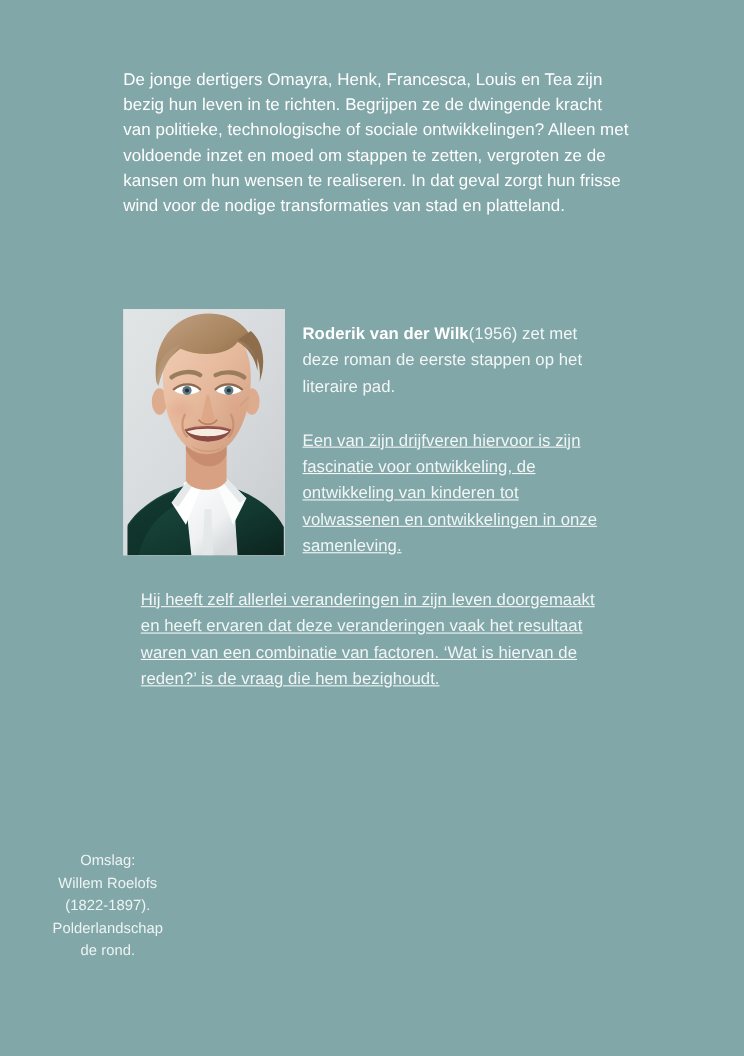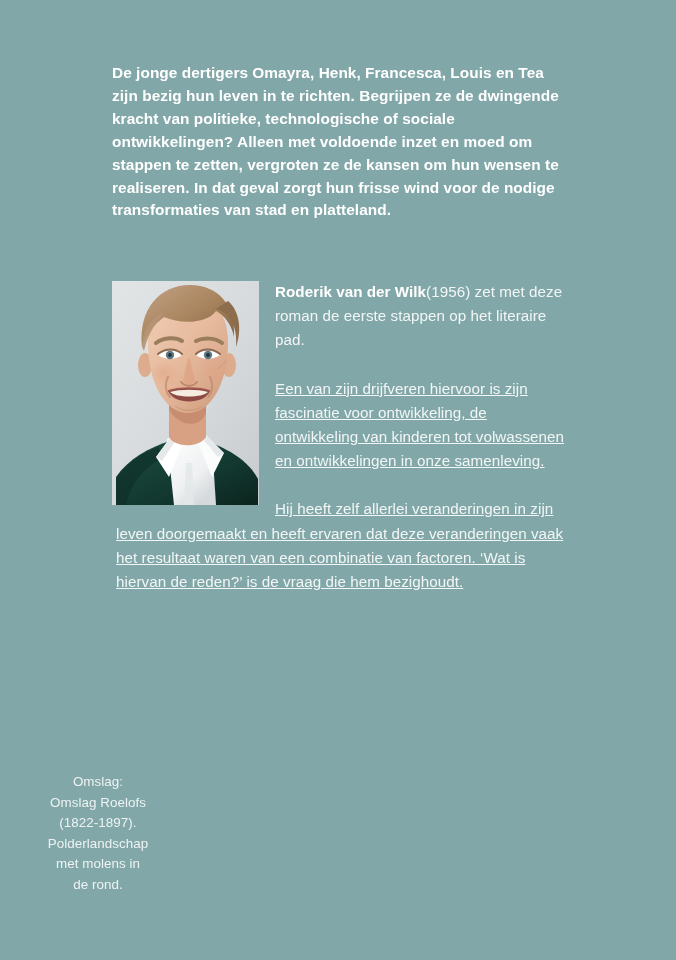--- a/index.html
+++ b/index.html
@@ -24,38 +24,38 @@
   }
 
   
   .blurb {
     position: absolute;
     left: 112px;
     top: 62px;
     width: 462px;
     font-size: 15.4px;
     line-height: 22.9px;
-    font-weight: bold;
+    font-weight: normal;
     color: #ffffff;
     letter-spacing: 0.05px;
   }
 
   
   .bio {
     position: absolute;
     left: 112px;
     top: 276px;
     width: 462px;
     font-size: 15.2px;
     line-height: 24.2px;
     color: #f2f6f6;
     letter-spacing: 0.05px;
   }
   .bio p {
-    margin: 4px;
+    margin: 16px;
   }
   .bio p.gap {
     margin-top: 24px;
     text-decoration: underline;
   }
   .bio .name {
     font-weight: bold;
     color: #ffffff;
   }
 
@@ -214,20 +214,19 @@
   <div class="bio">
     <div class="photo-float"></div>
     <p><span class="name">Roderik van der Wilk</span><span>(1956)</span><span> zet met deze roman de eerste stappen op het literaire pad.</span></p>
     <p class="gap">Een van zijn drijfveren hiervoor is zijn fascinatie voor ontwikkeling, de ontwikkeling van kinderen tot volwassenen en ontwikkelingen in onze samenleving.</p>
     <p class="gap">Hij heeft zelf allerlei veranderingen in zijn leven doorgemaakt en heeft ervaren dat deze veranderingen vaak het resultaat waren van een combinatie van factoren. ‘Wat is hiervan de reden?’ is de vraag die hem bezighoudt.</p>
   </div>
 
 
   <div class="colophon">
     <div>Omslag:</div>
-    <div>Omslag Roelofs</div>
+    <div>Willem Roelofs</div>
     <div>(1822-1897).</div>
     <div>Polderlandschap</div>
-    <div>met molens in</div>
     <div>de rond.</div>
   </div>
 
 </div>
 
 </body></html>

